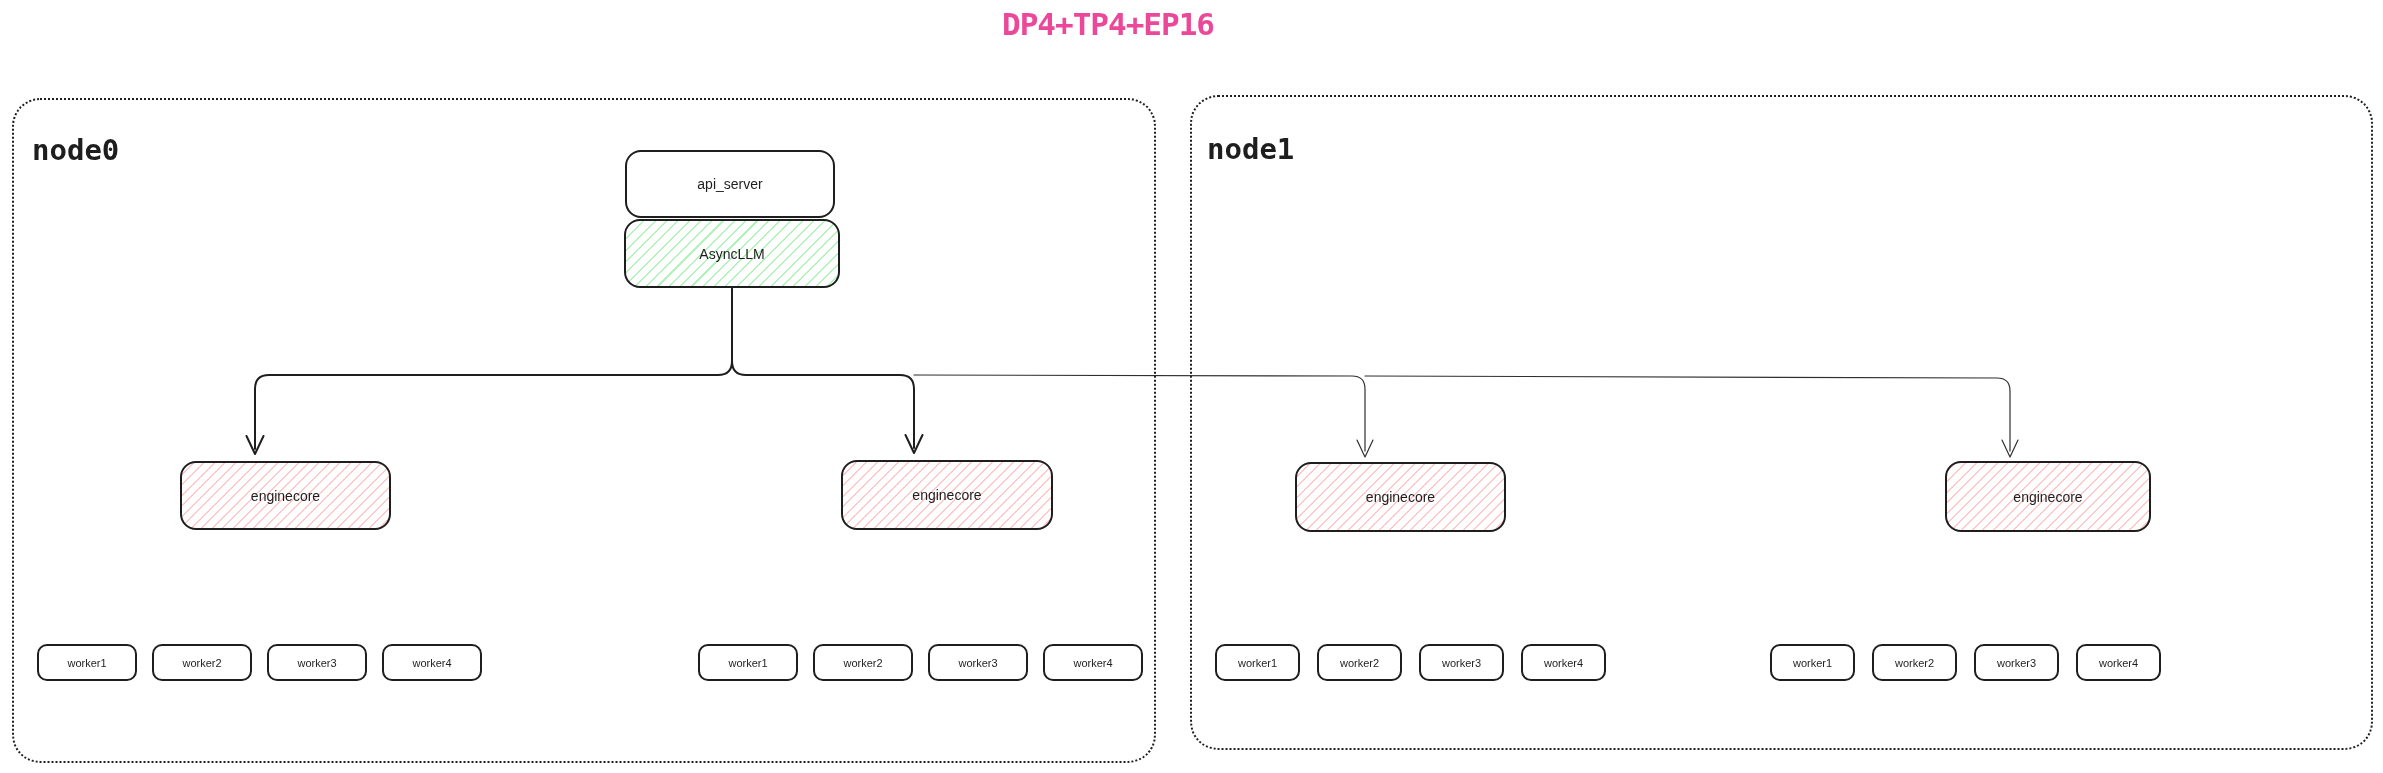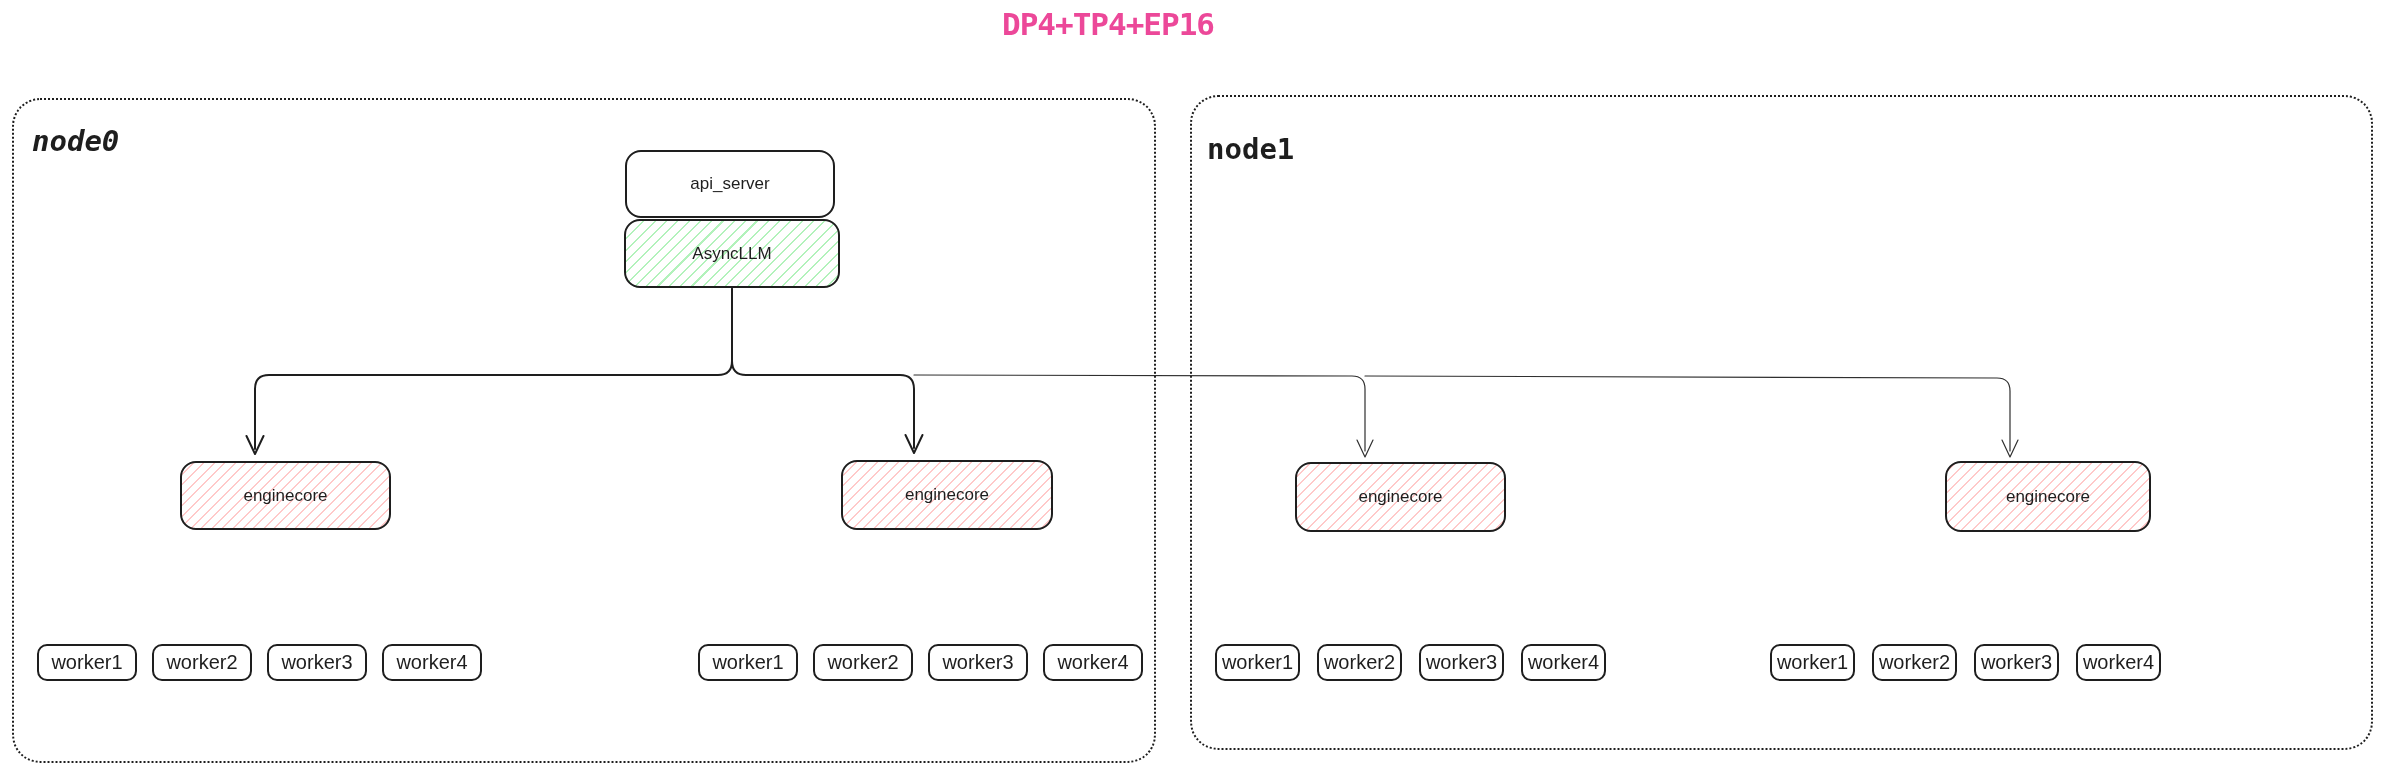--- a/index.html
+++ b/index.html
@@ -36,56 +36,56 @@
   }
   .box {
     position: absolute;
     box-sizing: border-box;
     border: 2px solid #1e1e1e;
     border-radius: 16px;
     background: #ffffff;
     display: flex;
     align-items: center;
     justify-content: center;
-    font-size: 17px;
+    font-size: 14px;
     color: #1e1e1e;
     white-space: nowrap;
   }
   .hatch-green {
     background-image: repeating-linear-gradient(-45deg,
       transparent 0px, transparent 6.5px,
       #b2f2bb 6.5px, #b2f2bb 8px);
   }
   .hatch-red {
     background-image: repeating-linear-gradient(-45deg,
       transparent 0px, transparent 6px,
       #ffc9c9 6px, #ffc9c9 7.4px);
     margin-left: 33px;
   }
   .worker {
     border-radius: 10px;
-    font-size: 20px;
+    font-size: 11px;
   }
   svg.connectors {
     position: absolute;
     left: 0; top: 0;
     width: 2383px;
     height: 773px;
     pointer-events: none;
   }
 </style>
 </head>
 <body>
 
 <div class="canvas">
 
   <div class="diagram-title">DP4+TP4+EP16</div>
 
   <div class="node" style="left:12px; top:98px; width:1144px; height:665px;"></div>
-  <div class="node-label" style="left:32px; top:124px;font-style:italic;">node0</div>
+  <div class="node-label" style="left:32px; top:133px;">node0</div>
 
   <div class="node" style="left:1190px; top:95px; width:1183px; height:655px;"></div>
   <div class="node-label" style="left:1207px; top:132px;">node1</div>
 
   <svg class="connectors" viewBox="0 0 2383 773" xmlns="http://www.w3.org/2000/svg">
     <g fill="none" stroke="#1e1e1e" stroke-width="2" stroke-linecap="round" stroke-linejoin="round">
       <path d="M 732 289 L 732 361 Q 732 375 718 375 L 269 375 Q 255 375 255 389 L 255 449"></path>
       <path d="M 246.5 436 L 255 454 L 263.5 436"></path>
       <path d="M 732 289 L 732 361 Q 732 375 746 375 L 900 375 Q 914 375 914 389 L 914 448"></path>
       <path d="M 905.5 435 L 914 453 L 922.5 435"></path>

